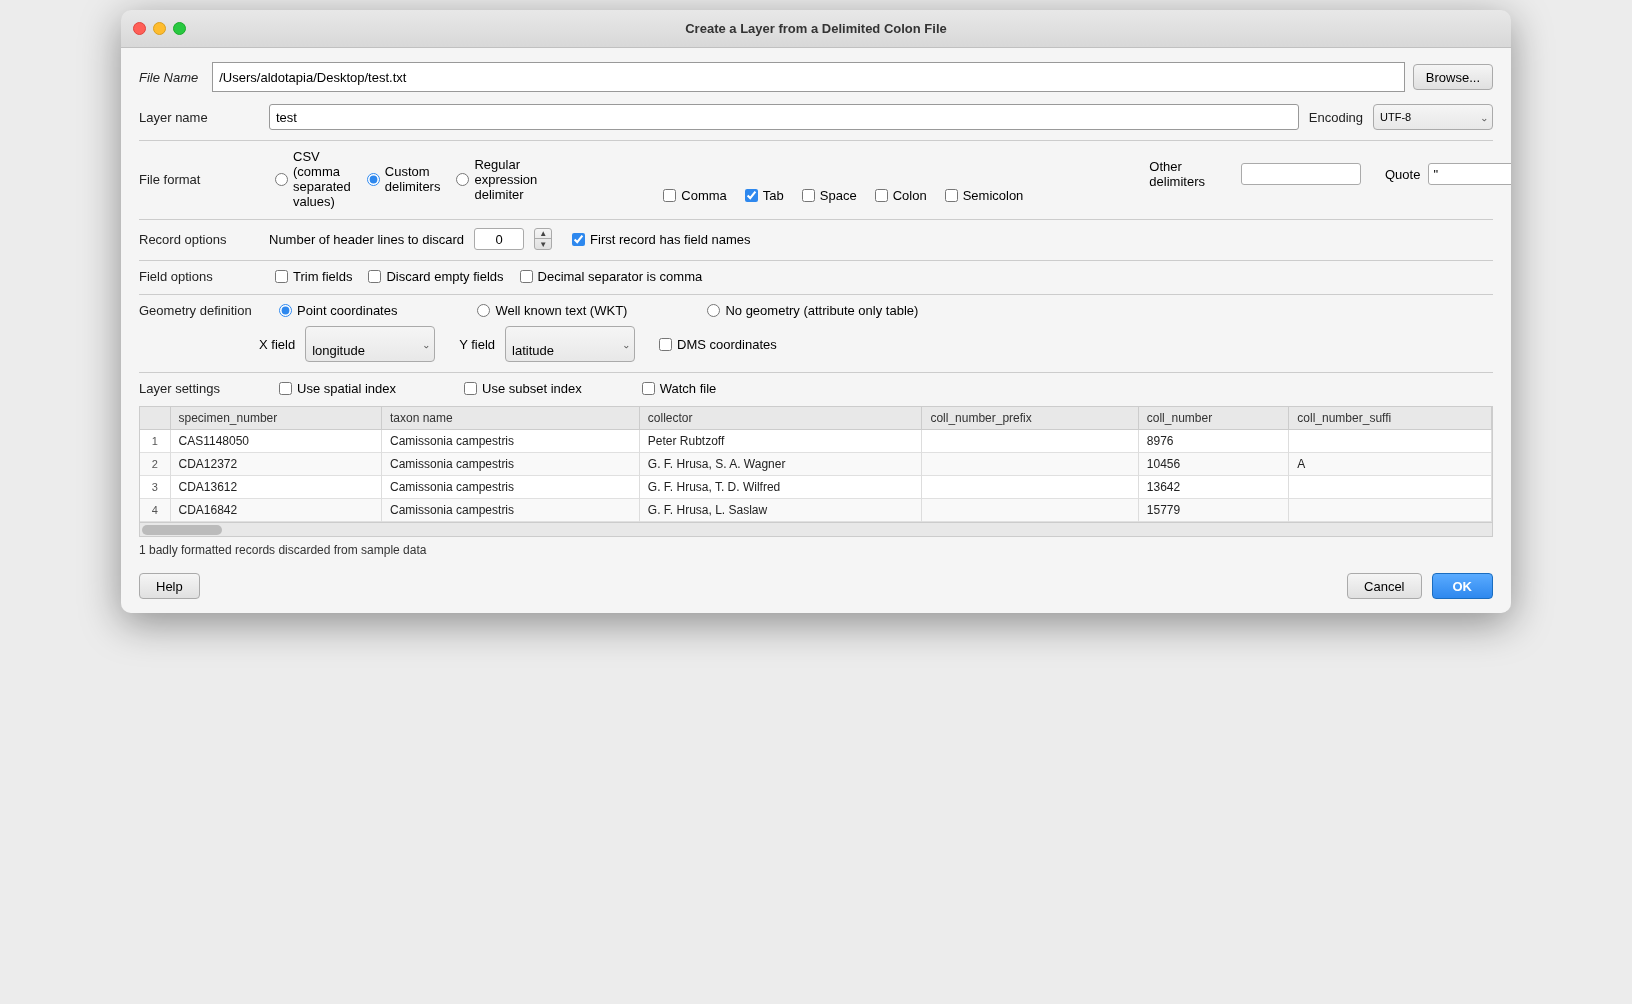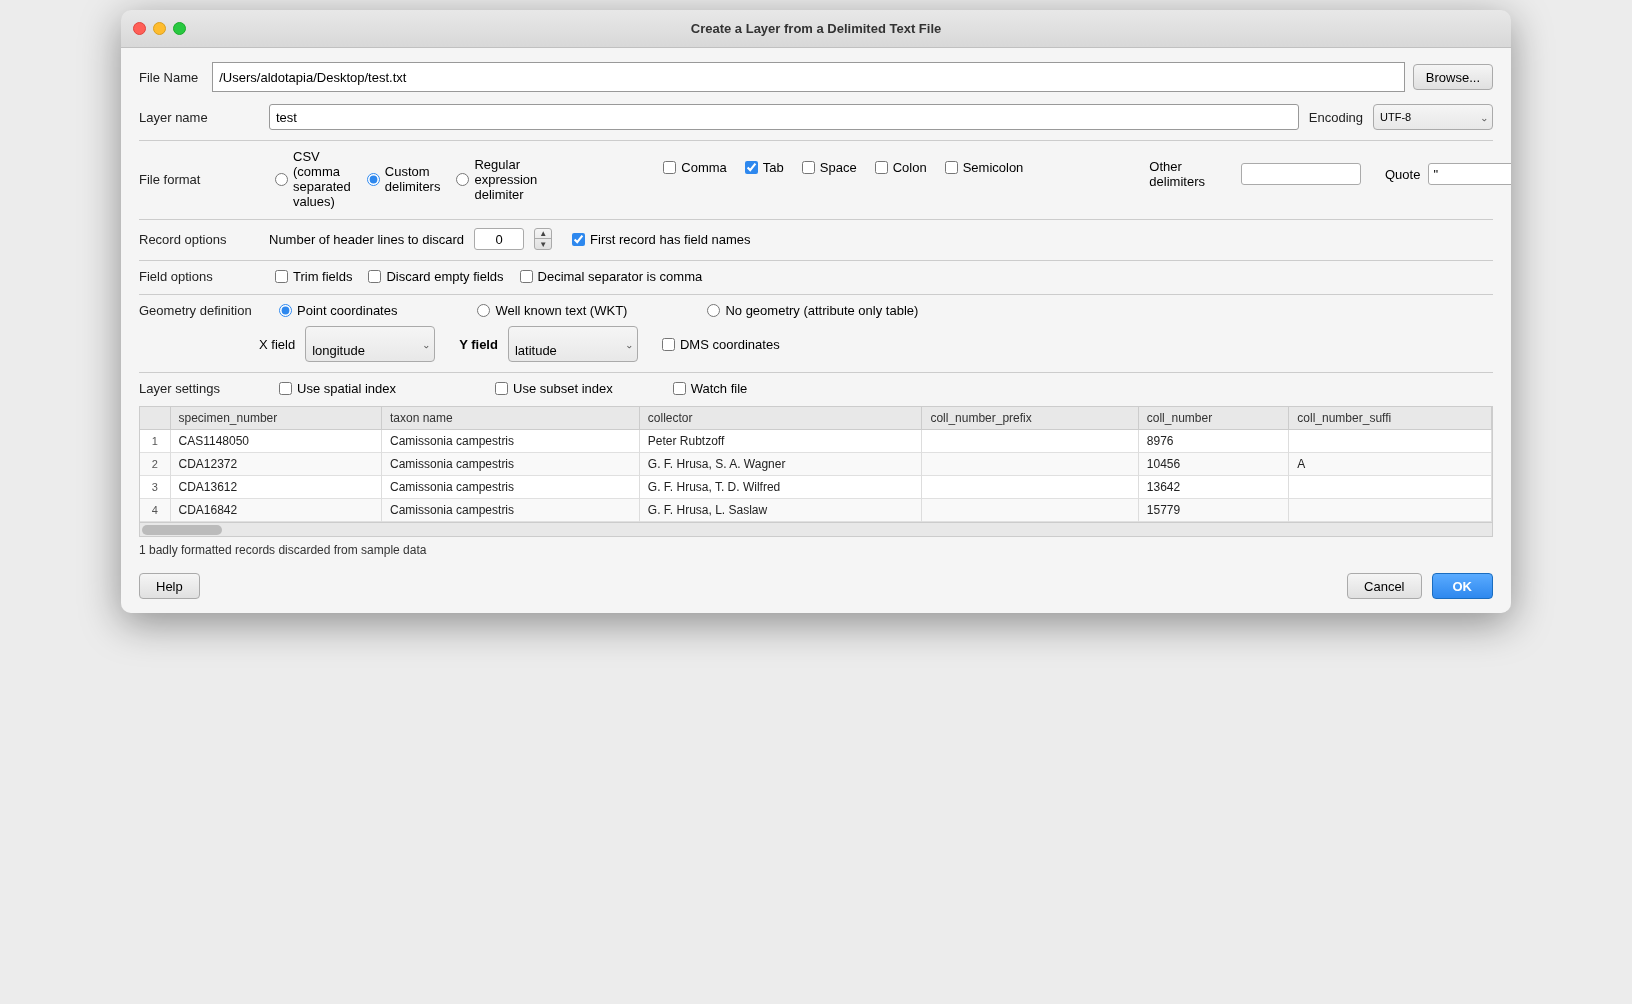--- a/index.html
+++ b/index.html
@@ -60,21 +60,21 @@
       color: #222;
       min-width: 120px;
     }
 
     .file-row {
       display: flex;
       align-items: center;
       gap: 8px;
       margin-bottom: 12px;
     }
-    .file-label { font-size: 13px; color: #222; margin-right: 6px; }
+    .file-label { font-size: 13px; color: #222; margin-right: 6px; font-style: italic; }
     .file-input {
       flex: 1;
       height: 30px;
       border: 1px solid #999;
       border-radius: 0;
       background: white;
       padding: 2px 6px;
       font-size: 13px;
       outline: none;
     }
@@ -150,24 +150,24 @@
       gap: 16px;
     }
     .format-label {
       font-size: 13px;
       color: #222;
       min-width: 120px;
     }
 
     .delimiter-row {
       display: flex;
-      align-items: center;
+      align-items: flex-end;
       gap: 18px;
       margin-left: 120px;
-      margin-bottom: 24px;
+      margin-bottom: 6px;
     }
     .other-delimiters-row {
       display: flex;
       align-items: center;
       gap: 8px;
       margin-left: 120px;
       margin-bottom: 10px;
     }
     .small-input {
       height: 22px;
@@ -363,21 +363,21 @@
 <body>
 
 <div class="window">
 
   <div class="titlebar">
     <div class="traffic-lights">
       <div class="tl tl-close"></div>
       <div class="tl tl-min"></div>
       <div class="tl tl-max"></div>
     </div>
-    <span class="titlebar-title">Create a Layer from a Delimited Text File</span>
+    <span class="titlebar-title">Create a Layer from a Delimited Colon File</span>
   </div>
 
   <div class="content">
 
     <div class="file-row">
       <span class="file-label">File Name</span>
       <input class="file-input" type="text" value="/Users/aldotapia/Desktop/test.txt" style="">
       <button class="btn-browse">Browse...</button>
     </div>
 
@@ -498,41 +498,41 @@
       </div>
     </div>
 
     <div class="xy-row">
       <span>X field</span>
       <div class="select-wrapper">
         <select class="xy-select">
           <option>longitude</option>
         </select>
       </div>
-      <span style="margin-left:14px;font-weight:bold;">Y field</span>
+      <span style="margin-left:14px;">Y field</span>
       <div class="select-wrapper">
         <select class="xy-select">
           <option>latitude</option>
         </select>
       </div>
       <div class="inline-flex" style="margin-left:14px;">
         <input type="checkbox" id="dms_coords" style="">
         <label for="dms_coords">DMS coordinates</label>
       </div>
     </div>
 
     <div class="section-divider"></div>
 
     <div class="layer-settings-row">
       <span class="label">Layer settings</span>
       <div class="inline-flex">
         <input type="checkbox" id="spatial_index" style="">
         <label for="spatial_index">Use spatial index</label>
       </div>
-      <div class="inline-flex" style="margin-left:51px;padding-left:28px;">
+      <div class="inline-flex" style="margin-left:20px;padding-left:28px;">
         <input type="checkbox" id="subset_index" style="">
         <label for="subset_index">Use subset index</label>
       </div>
       <div class="inline-flex" style="margin-left:40px;">
         <input type="checkbox" id="watch_file" style="">
         <label for="watch_file">Watch file</label>
       </div>
     </div>
 
     <div class="table-container">

